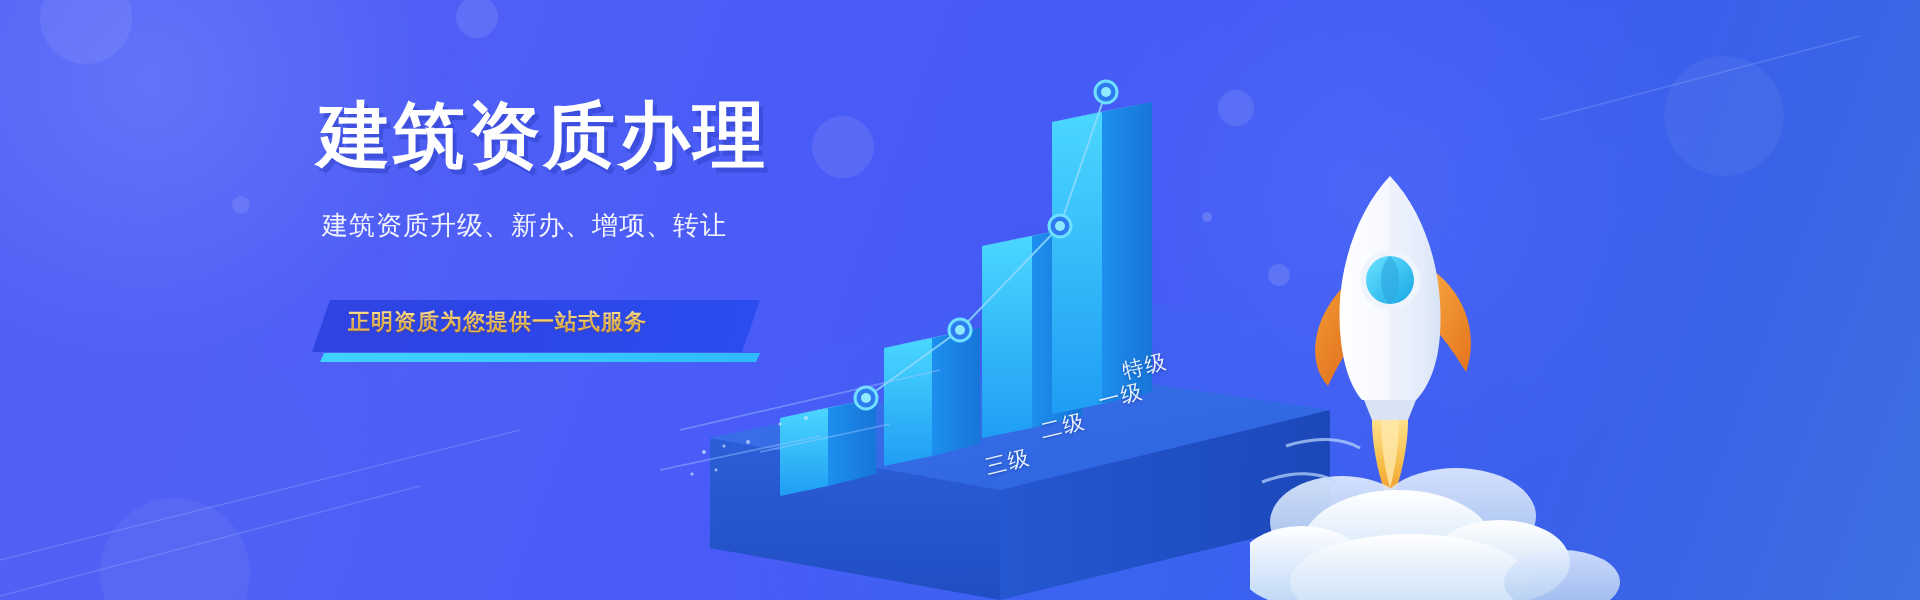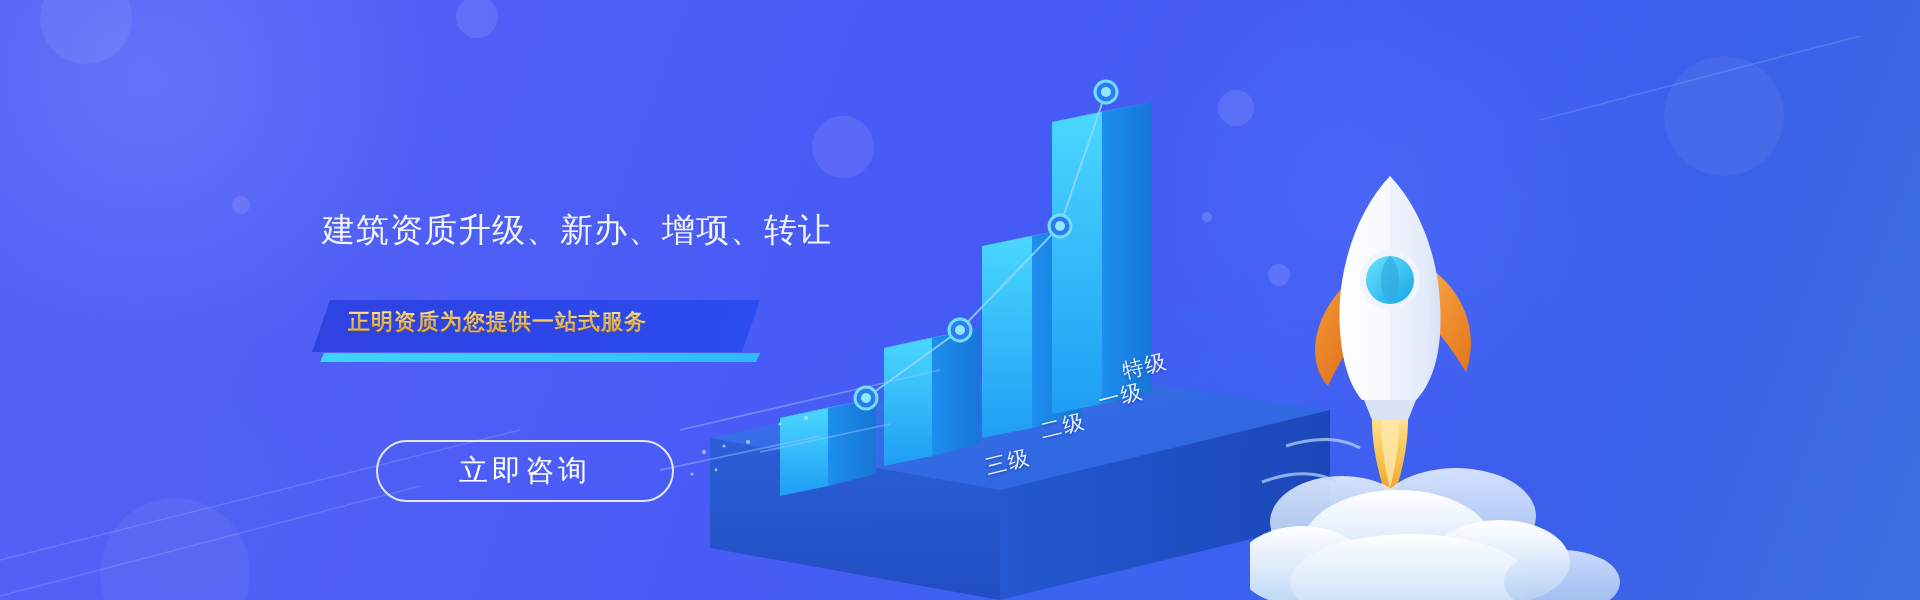--- a/index.html
+++ b/index.html
@@ -46,21 +46,21 @@
     font-size: 72px;
     font-weight: 700;
     letter-spacing: 3px;
     color: #ffffff;
     white-space: nowrap;
     text-shadow: 4px 5px 0 rgba(40,60,190,.45);
   }
   .subtitle {
     position: absolute;
     left: 322px; top: 208px;
-    font-size: 33px;
+    font-size: 26px;
     font-weight: 400;
     letter-spacing: 1px;
     color: #f2f4ff;
     white-space: nowrap;
   }
   
   .ribbon-wrap {
     position: absolute;
     left: 312px; top: 300px;
     width: 460px; height: 60px;
@@ -334,26 +334,26 @@
       <g stroke="#9fc4ff" stroke-width="1.4" fill="none" opacity="0.25">
         <path d="M 0 560 L 520 430"></path>
         <path d="M 0 596 L 420 486"></path>
         <path d="M 1540 120 L 1860 36"></path>
       </g>
     </svg>
   </div>
 
   <div class="copy">
 
+    <div class="title">建筑资质办理</div>
 
     <div class="subtitle">建筑资质升级、新办、增项、转让</div>
 
     <div class="ribbon-wrap">
       <div class="ribbon"></div>
       <div class="ribbon-underline"></div>
       <div class="ribbon-text">正明资质为您提供一站式服务</div>
     </div>
 
-    <div class="cta">立即咨询</div>
 
   </div>
 
 </div>
 
 </body></html>

